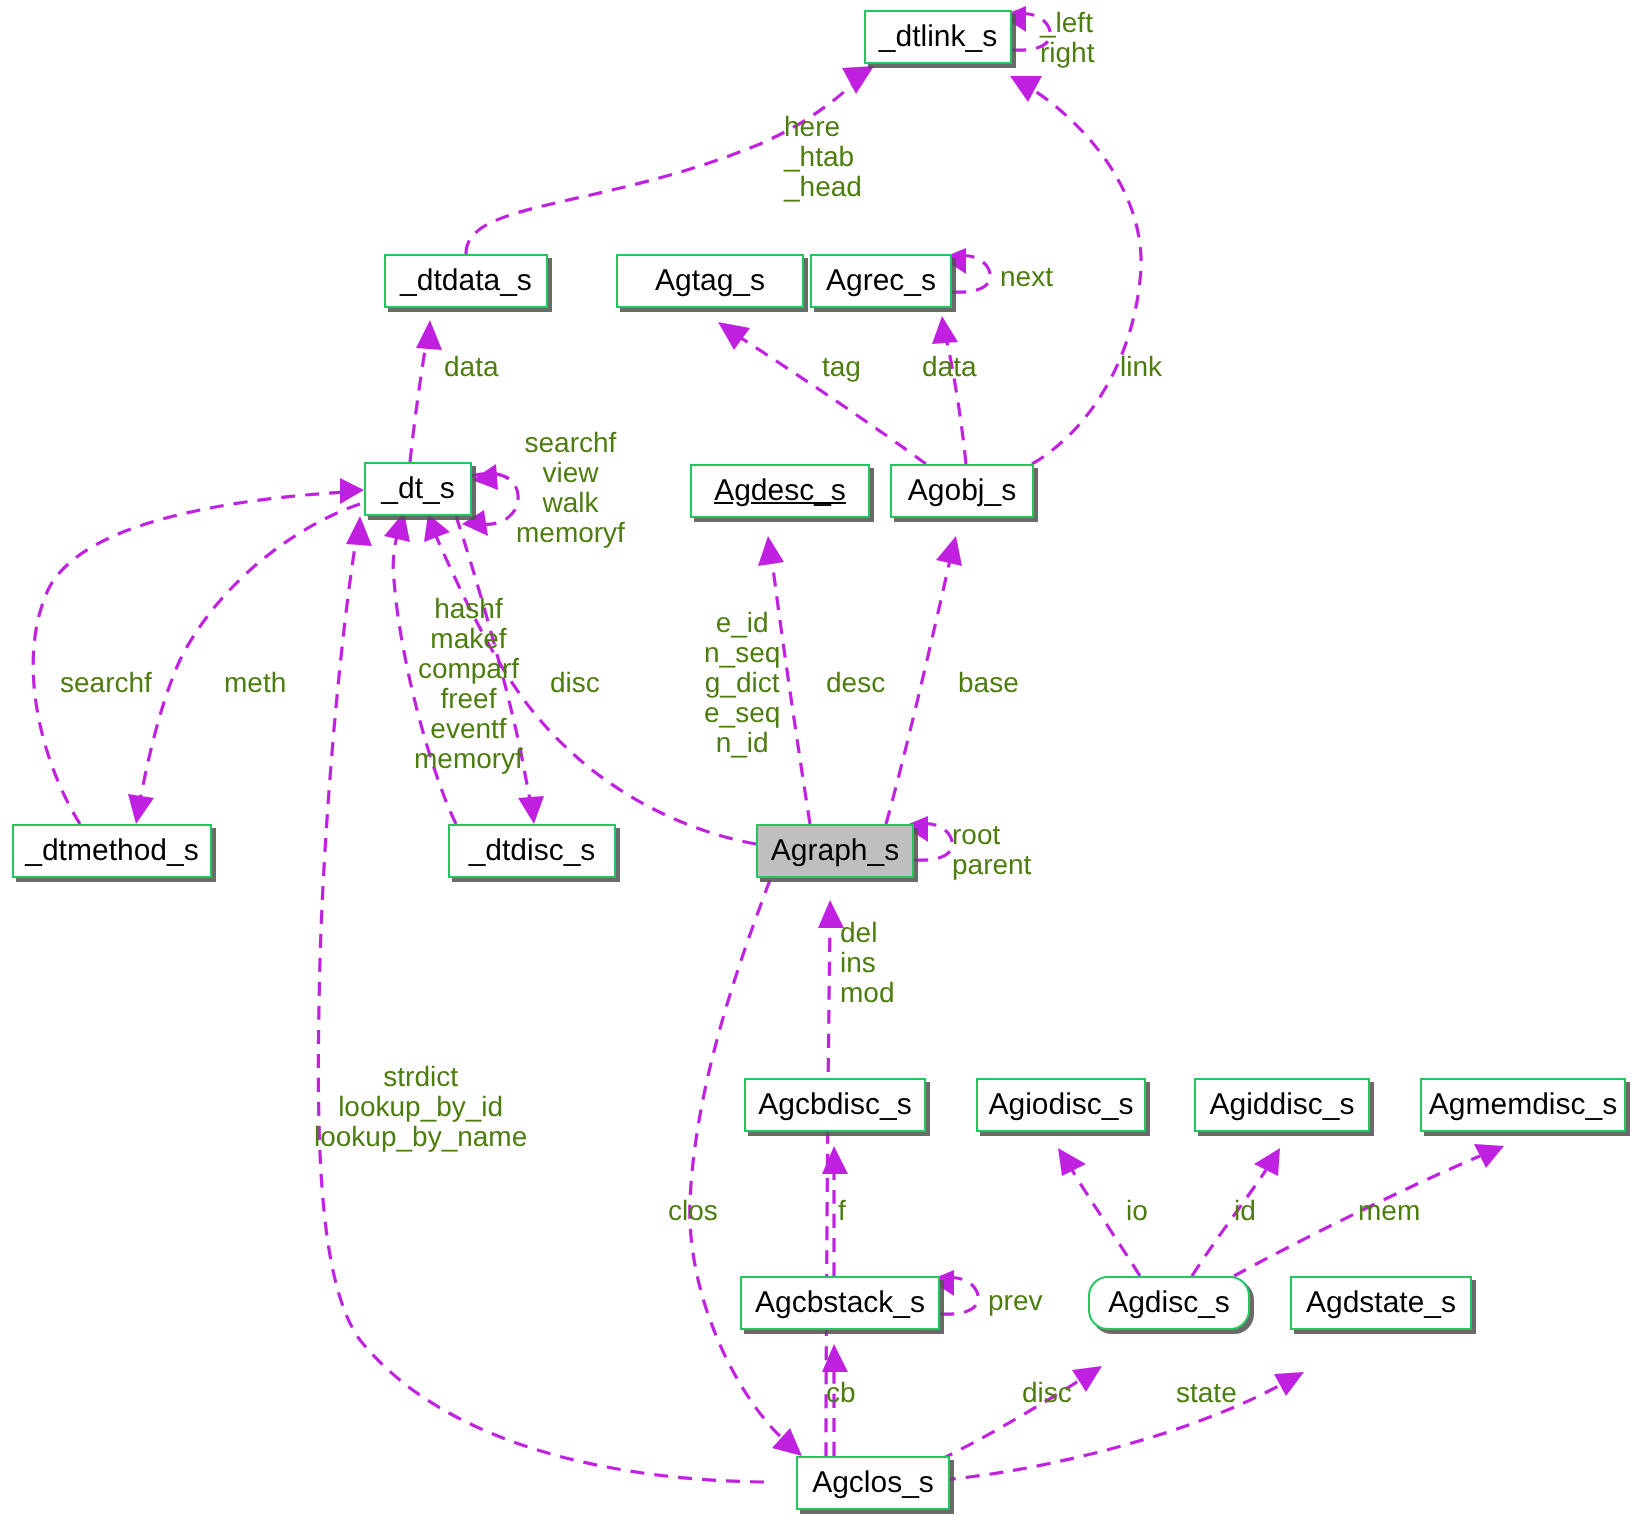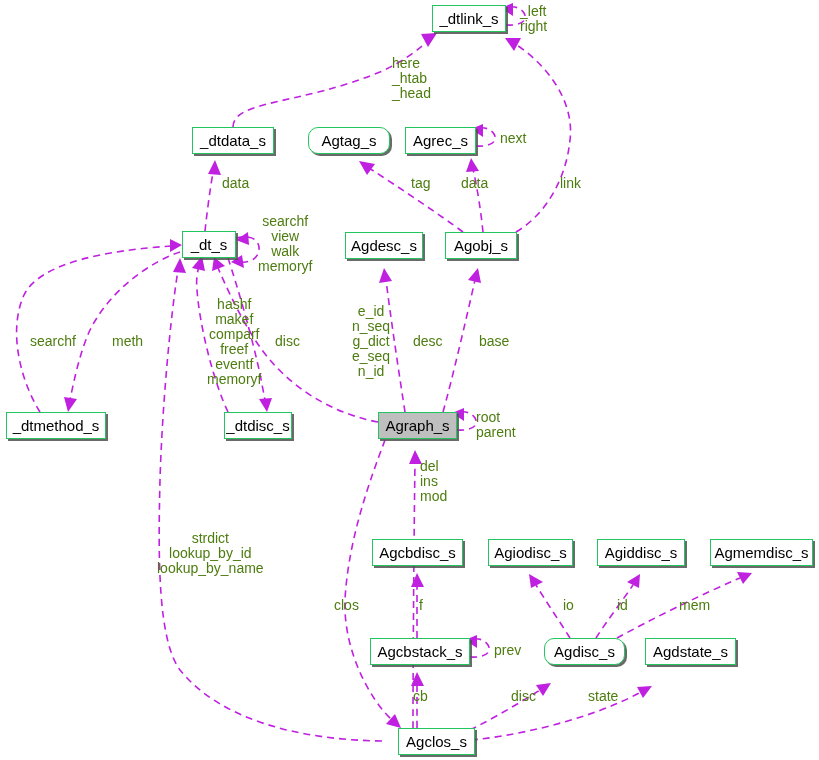--- a/index.html
+++ b/index.html
@@ -201,27 +201,27 @@
     <g>
       <path class="edge-path" d="M459,741 C510,738 590,720 641,692"></path>
       <polygon class="arrow-head" points="652,686 637,687 643,698"></polygon>
     </g>
 
   </svg>
 
   <div id="node-layer">
       <div class="node-box" style="left: 432px; top: 5px; width: 74px; height: 27px;">_dtlink_s</div>
       <div class="node-box" style="left: 192px; top: 127px; width: 82px; height: 27px;">_dtdata_s</div>
-      <div class="node-box" style="left: 308px; top: 127px; width: 82px; height: 27px; border-radius: 10px;">Agtag_s</div>
+      <div class="node-box" style="left: 308px; top: 127px; width: 94px; height: 27px;">Agtag_s</div>
       <div class="node-box" style="left: 405px; top: 127px; width: 71px; height: 27px;">Agrec_s</div>
       <div class="node-box" style="left: 182px; top: 231px; width: 54px; height: 27px;">_dt_s</div>
-      <div class="node-box" style="left: 345px; top: 232px; width: 78px; height: 27px;">Agdesc_s</div>
+      <div class="node-box" style="left: 345px; top: 232px; width: 90px; height: 27px; text-decoration: underline;">Agdesc_s</div>
       <div class="node-box" style="left: 445px; top: 232px; width: 72px; height: 27px;">Agobj_s</div>
       <div class="node-box" style="left: 6px; top: 412px; width: 100px; height: 27px;">_dtmethod_s</div>
-      <div class="node-box" style="left: 224px; top: 412px; width: 68px; height: 27px;">_dtdisc_s</div>
+      <div class="node-box" style="left: 224px; top: 412px; width: 84px; height: 27px;">_dtdisc_s</div>
       <div class="node-box highlight" style="left: 378px; top: 412px; width: 79px; height: 27px;">Agraph_s</div>
       <div class="node-box" style="left: 372px; top: 539px; width: 91px; height: 27px;">Agcbdisc_s</div>
       <div class="node-box" style="left: 488px; top: 539px; width: 85px; height: 27px;">Agiodisc_s</div>
       <div class="node-box" style="left: 597px; top: 539px; width: 88px; height: 27px;">Agiddisc_s</div>
       <div class="node-box" style="left: 710px; top: 539px; width: 103px; height: 27px;">Agmemdisc_s</div>
       <div class="node-box" style="left: 370px; top: 638px; width: 100px; height: 27px;">Agcbstack_s</div>
       <div class="node-box" style="left: 544px; top: 638px; width: 81px; height: 27px; border-radius: 10px;">Agdisc_s</div>
       <div class="node-box" style="left: 645px; top: 638px; width: 91px; height: 27px;">Agdstate_s</div>
       <div class="node-box" style="left: 398px; top: 728px; width: 77px; height: 27px;">Agclos_s</div>
     </div>

